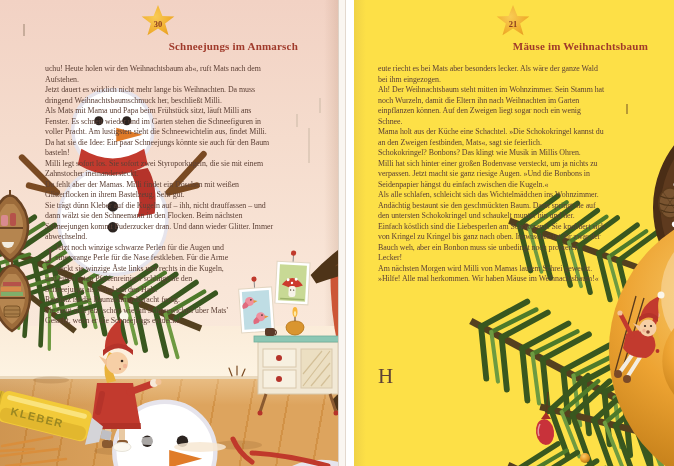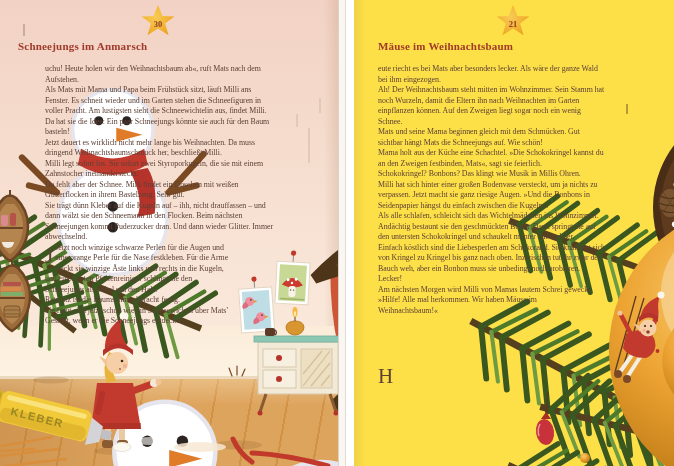--- a/index.html
+++ b/index.html
@@ -15,21 +15,21 @@
   .page-right{left:354px;width:328px;background:#fde047;}
   .page-right::before{content:"";position:absolute;left:0;top:0;width:12px;height:100%;
      background:linear-gradient(to right,rgba(120,90,60,.10),rgba(0,0,0,0));}
 
   .star{position:absolute;top:5px;width:34px;height:33px;z-index:4;
      background:radial-gradient(circle at 42% 35%,#f9cb55,#f0ad2d 55%,#dd9218 95%);
      clip-path:polygon(50% 0%,63% 33%,98% 35%,71% 56%,81% 92%,50% 71%,19% 92%,29% 56%,2% 35%,37% 33%);
      display:flex;align-items:center;justify-content:center;}
   .star span{font:bold 8.5px "Liberation Serif",serif;color:#8c3c20;padding-top:4px;}
 
-  .page-title{position:absolute;top:40px;z-index:4;text-align:left;
+  .page-title{position:absolute;top:40px;z-index:4;text-align:right;
      font:bold 11px "Liberation Serif",serif;color:#a03a2b;letter-spacing:.2px;}
 
   .body-text{position:absolute;z-index:3;font:7.9px/10.5px "Liberation Serif",serif;
      color:#5d4136;letter-spacing:-0.05px;}
   .body-text p{margin:0;}
   .dropcap{float:left;font-size:21px;line-height:17px;padding-right:2px;color:#5d4136;}
   .fl{float:right;clear:right;width:1px;height:1px;}
   .scene-wall{position:absolute;left:0;top:326px;width:338px;height:53px;z-index:1;
      background:linear-gradient(180deg,#fbecd9,#fdf3e2);border-bottom:3px solid #ead9bd;box-sizing:border-box;}
   .scene-floor{position:absolute;left:0;top:379px;width:338px;height:87px;z-index:1;
@@ -262,24 +262,24 @@
 
     <div class="star" style="left:141px">
       <span>30</span>
     </div>
     <div class="page-title" style="left:18px;width:280px">Schneejungs im Anmarsch</div>
 
     <div class="body-text" style="left:45px;top:64px;width:232px">
       <div class="fl" style="height:184px"></div>
       <div class="fl" style="width:48px;height:110px"></div>
       <p><span class="dropcap">J</span><span>uchu! Heute holen wir den Weihnachtsbaum ab«, ruft Mats nach dem Aufstehen.</span></p>
+      <p>Jetzt dauert es wirklich nicht mehr lange bis Weihnachten. Da muss dringend Weihnachtsbaumschmuck her, beschließt Milli.</p>
       <p>Als Mats mit Mama und Papa beim Frühstück sitzt, läuft Milli ans Fenster. Es schneit wieder und im Garten stehen die Schneefiguren in voller Pracht. Am lustigsten sieht die Schneewichtelin aus, findet Milli. Da hat sie die Idee: Ein paar Schneejungs könnte sie auch für den Baum basteln!</p>
-      <p>Jetzt dauert es wirklich nicht mehr lange bis Weihnachten. Da muss dringend Weihnachtsbaumschmuck her, beschließt Milli.</p>
       <p>Milli legt sofort los. Sie sofort zwei Styroporkugeln, die sie mit einem Zahnstocher ineinandersteckt.</p>
-      <p>Da fehlt aber der Schnee. Milli findet ein Döschen mit weißen Glitterflocken in ihrem Bastelzeug. Sehr gut.</p>
+      <p>Da fehlt aber der Mamas. Milli findet ein Döschen mit weißen Glitterflocken in ihrem Bastelzeug. Sehr gut.</p>
       <p>Sie trägt dünn Kleber auf die Kugeln auf – ihh, nicht drauffassen – und dann wälzt sie den Schneemann in den Flocken. Beim nächsten Schneejungen kommt Puderzucker dran. Und dann wieder Glitter. Immer abwechselnd.</p>
       <p>Jetzt noch winzige schwarze Perlen für die Augen und eine orange Perle für die Nase festkleben. Für die Arme steckt sie winzige Äste links und rechts in die Kugeln, und einen roten Pfeifenreiniger schlingt sie den Schneejungs als Schal um den Hals.</p>
       <p>Ratzfatz ist die Baumschmuckpracht fertig.</p>
       <p>Sie freut sich jetzt schon wie ein Schneewichtel über Mats' Gesicht, wenn er die Schneejungs entdeckt!</p>
     </div>
   </div>
 
   <div class="gutter"></div>
 
   <div class="page page-right">
@@ -362,21 +362,20 @@
 
     <div class="body-text" style="left:24px;top:64px;width:228px">
       <div class="fl" style="height:240px"></div>
       <div class="fl" style="width:44px;height:11px"></div>
       <div class="fl" style="width:58px;height:11px"></div>
       <div class="fl" style="width:72px;height:21px"></div>
       <div class="fl" style="width:88px;height:21px"></div>
       <div class="fl" style="width:104px;height:60px"></div>
       <p><span class="dropcap">H</span><span>eute riecht es bei Mats aber besonders lecker. Als wäre der ganze Wald bei ihm eingezogen.</span></p>
       <p>Ah! Der Weihnachtsbaum steht mitten im Wohnzimmer. Sein Stamm hat noch Wurzeln, damit die Eltern ihn nach Weihnachten im Garten einpflanzen können. Auf den Zweigen liegt sogar noch ein wenig Schnee.</p>
-      <p>Mats und seine Mama beginnen gleich mit dem Schmücken. Gut sichtbar hängt Mats die Schneejungs auf. Wie schön!</p>
       <p>Mama holt aus der Küche eine Schachtel. »Die Schokokringel kannst du an den Zweigen festbinden, Mats«, sagt sie feierlich.</p>
       <p>Schokokringel? Bonbons? Das klingt wie Musik in Millis Ohren.</p>
       <p>Milli hat sich hinter einer großen Bodenvase versteckt, um ja nichts zu verpassen. Jetzt macht sie ganz riesige Augen. »Und die Bonbons in Seidenpapier hängst du einfach zwischen die Kugeln.«</p>
       <p>Als alle schlafen, schleicht sich das Wichtelmädchen ins Wohnzimmer. Andächtig bestaunt sie den geschmückten Baum. Dann springt sie auf den untersten Schokokringel und schaukelt munter hin und her.</p>
       <p>Einfach köstlich sind die Liebesperlen am Schokorand. Sie knabbert sich von Kringel zu Kringel bis ganz nach oben. Inzwischen tut ihr zwar der Bauch weh, aber ein Bonbon muss sie unbedingt noch probieren. Lecker!</p>
       <p>Am nächsten Morgen wird Milli von Mamas lautem Schrei geweckt. »Hilfe! Alle mal herkommen. Wir haben Mäuse im Weihnachtsbaum!«</p>
     </div>
   </div>
 </div>
 

